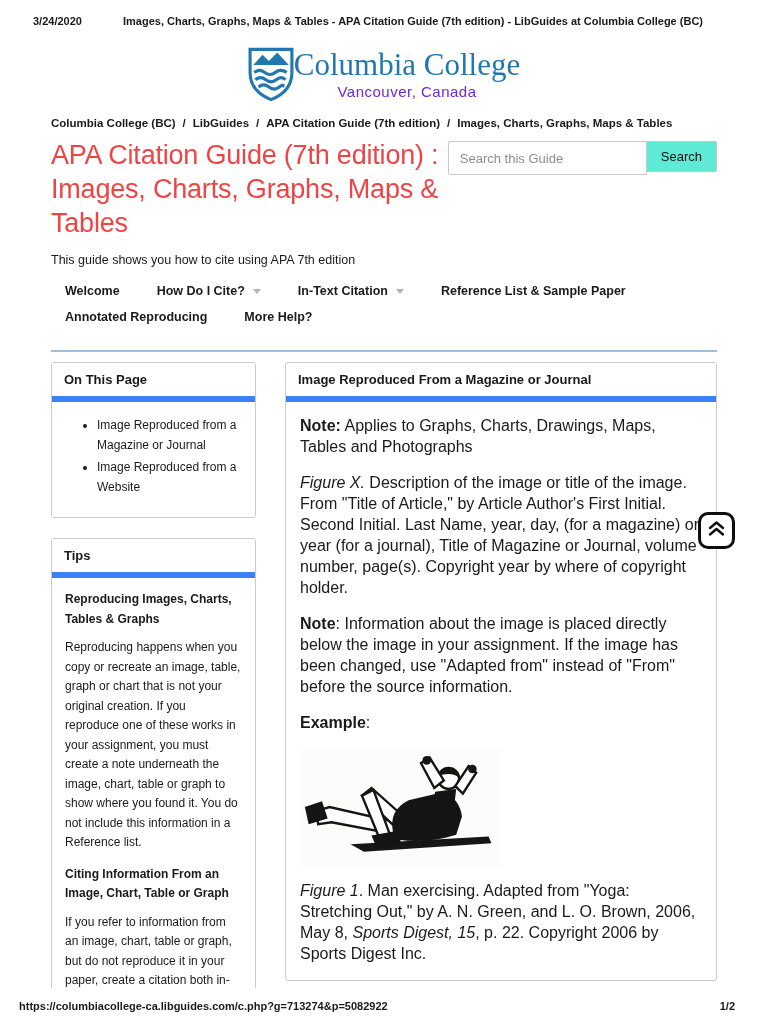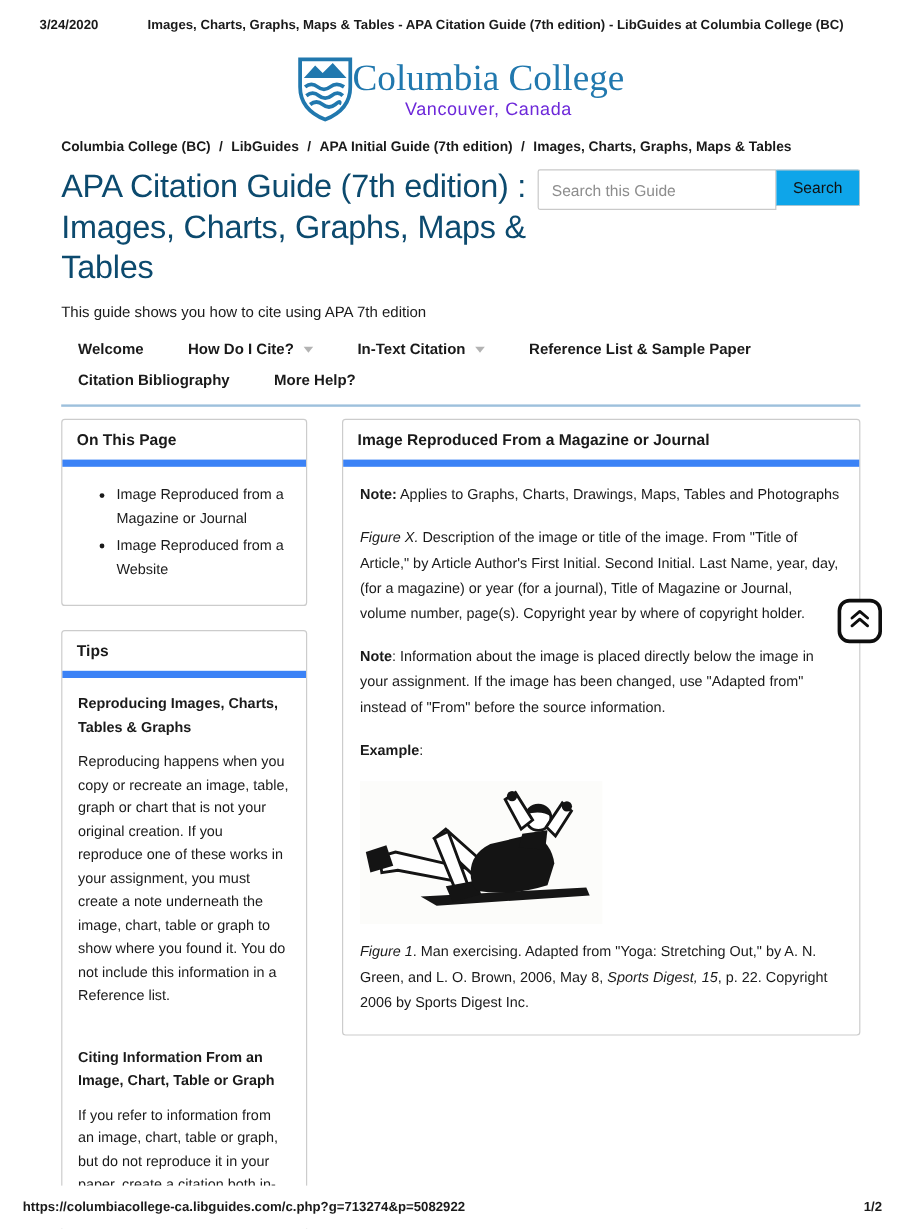--- a/index.html
+++ b/index.html
@@ -24,57 +24,57 @@
   .logo { display: flex; align-items: center; }
   .logo-name { font-family: "Liberation Serif", serif; font-size: 31px; color: #2178ae; line-height: 1.05; }
   .logo-tagline { font-size: 15px; color: #6d28d9; text-align: center; margin-top: 2px; letter-spacing: 0.5px; }
 
   
   .page-body { margin: 0 51px; }
   .breadcrumb { margin-top: 15px; font-size: 11.5px; font-weight: 700; }
   .crumb-sep { margin: 0 7px; font-weight: 700; }
 
   .title-row { margin-top: 9px; display: flex; justify-content: space-between; align-items: flex-start; }
-  h1.page-title { width: 402px; font-size: 27px; font-weight: 400; line-height: 34px; letter-spacing: -0.2px; color: #0c4a6e; }
+  h1.page-title { width: 402px; font-size: 27px; font-weight: 400; line-height: 34px; letter-spacing: -0.2px; color: #ef4444; }
   .search-bar { display: flex; margin-top: 3px; }
   .search-input { width: 199px; height: 16px; border: 1px solid #c9c9c9; border-radius: 2px 0 0 2px;
                   padding: 16px 11px; font-size: 13px; color: #333; font-family: inherit; outline: none; }
   .search-input::placeholder { color: #8d8d8d; }
   .search-button { height: 31px; border: 1px solid #c9c9c9; border-left: none; border-radius: 0 2px 2px 0;
-                   background: #0ea5e9; padding: 0 14px; font-size: 13px; font-family: inherit; color: #111; cursor: pointer; }
+                   background: #5eead4; padding: 0 14px; font-size: 13px; font-family: inherit; color: #111; cursor: pointer; }
 
   .subtitle { margin-top: 13px; font-size: 12.5px; }
 
   
-  .nav { margin-top: 17px; padding: 0 14px 13px; border-bottom: 2px solid #9dc0dc;
+  .nav { margin-top: 17px; padding: 0 14px 26px; border-bottom: 2px solid #9dc0dc;
          display: flex; flex-wrap: wrap; column-gap: 37px; row-gap: 12px;
          font-size: 12.5px; font-weight: 700; }
   .tab { display: inline-flex; align-items: center; gap: 8px; cursor: pointer; white-space: nowrap; }
   .caret { width: 0; height: 0; border-left: 4px solid transparent; border-right: 4px solid transparent;
            border-top: 5px solid #b3b3b3; display: inline-block; }
 
   
   .columns { display: flex; gap: 29px; margin-top: 10px; align-items: flex-start; }
   .sidebar { flex: 0 0 205px; width: 205px; }
   .main-col { flex: 1; position: relative; }
 
   .box { border: 1px solid #cccccc; border-radius: 3px; background: #fff; }
   .box-header { padding: 9px 12px; font-size: 13px; font-weight: 700; border-bottom: 6px solid #3b82f6; }
   .box-body { padding: 12px 13px 14px; font-size: 12px; line-height: 19.5px; }
   .box + .box { margin-top: 20px; }
 
   .otp-list { margin: 2px 0 6px; padding-left: 32px; list-style: disc; }
   .otp-list li { margin-bottom: 3px; }
 
   .tips-heading { font-weight: 700; margin: 0 0 9px; }
-  .tips-heading.second { margin-top: 32px; }
+  .tips-heading.second { margin-top: 12px; }
   .tips-para { margin: 0 0 9px; }
   .tips-para:last-child { margin-bottom: 0; }
 
-  .main-box .box-body { font-size: 12px; line-height: 21px; padding: 13px 14px 16px; }
+  .main-box .box-body { font-size: 16px; line-height: 21px; padding: 13px 14px 16px; }
   .mb-para { margin: 0 0 15px; }
   .bold { font-weight: 700; }
   .italic { font-style: italic; }
 
   .example-image-wrap { width: 202px; height: 119px; margin: 1px 0 13px; background: #fcfcfa; }
   .example-image-wrap svg { display: block; width: 100%; height: 100%; }
 
   
   .back-to-top { position: absolute; top: 150px; right: -18px; width: 37px; height: 37px;
                  background: #fff; border: 3.5px solid #0e0e0e; border-radius: 10px;
@@ -104,21 +104,21 @@
     <div>
       <div class="logo-name">Columbia College</div>
       <div class="logo-tagline">Vancouver, Canada</div>
     </div>
   </div>
 </div>
 
 <div class="page-body">
 
   <div class="breadcrumb">
-    <span>Columbia College (BC)</span><span class="crumb-sep">/</span><span>LibGuides</span><span class="crumb-sep">/</span><span>APA Initial Guide (7th edition)</span><span class="crumb-sep">/</span><span>Images, Charts, Graphs, Maps &amp; Tables</span>
+    <span>Columbia College (BC)</span><span class="crumb-sep">/</span><span>LibGuides</span><span class="crumb-sep">/</span><span>APA Citation Guide (7th edition)</span><span class="crumb-sep">/</span><span>Images, Charts, Graphs, Maps &amp; Tables</span>
   </div>
 
   <div class="title-row">
     <h1 class="page-title">APA Citation Guide (7th edition) : Images, Charts, Graphs, Maps &amp; Tables</h1>
     <div class="search-bar">
       <input class="search-input" type="text" placeholder="Search this Guide" style="">
       <button class="search-button">Search</button>
     </div>
   </div>
 
@@ -133,21 +133,21 @@
         <span class="caret"></span>
       </span>
     <span class="tab">
         <span>In-Text Citation</span>
         <span class="caret"></span>
       </span>
     <span class="tab">
         <span>Reference List &amp; Sample Paper</span>
       </span>
     <span class="tab">
-        <span>Citation Bibliography</span>
+        <span>Annotated Reproducing</span>
       </span>
     <span class="tab">
         <span>More Help?</span>
       </span>
   </nav>
 
   <div class="columns">
 
     <aside class="sidebar">
 

